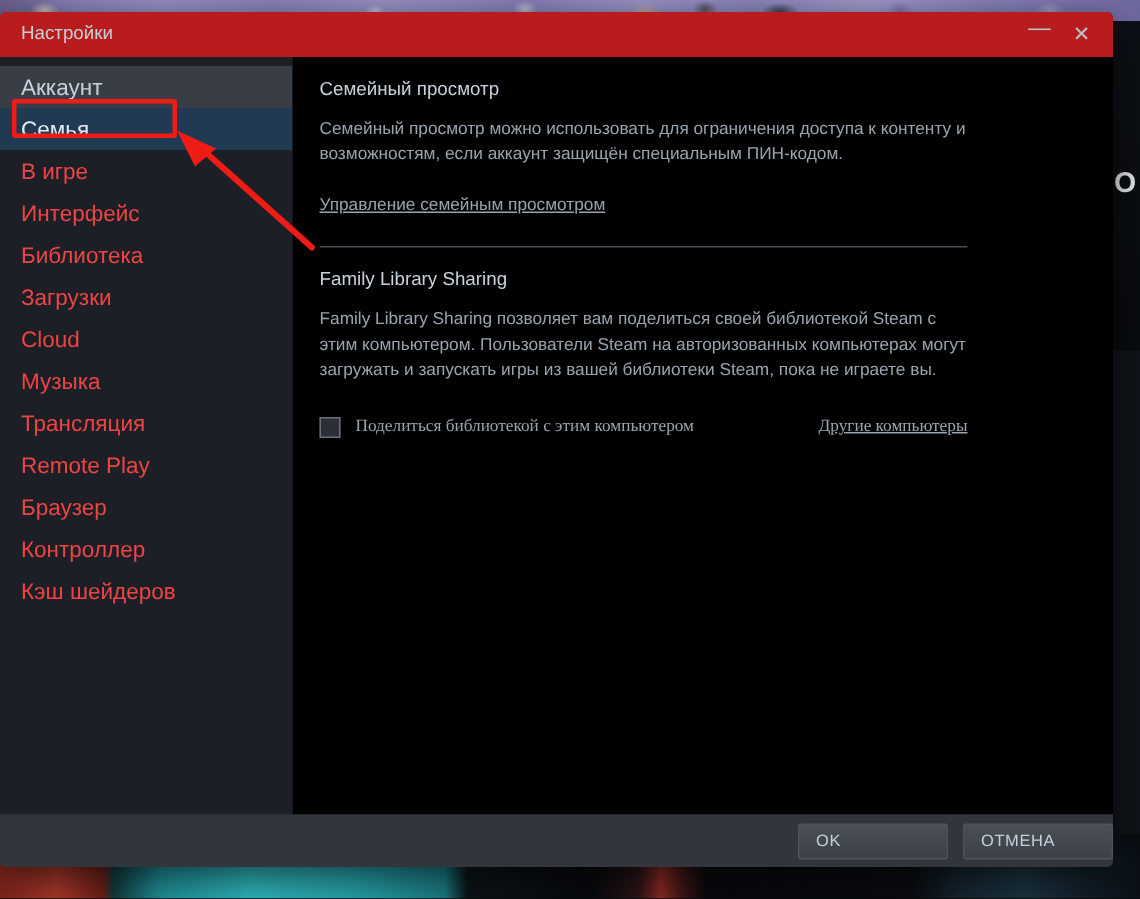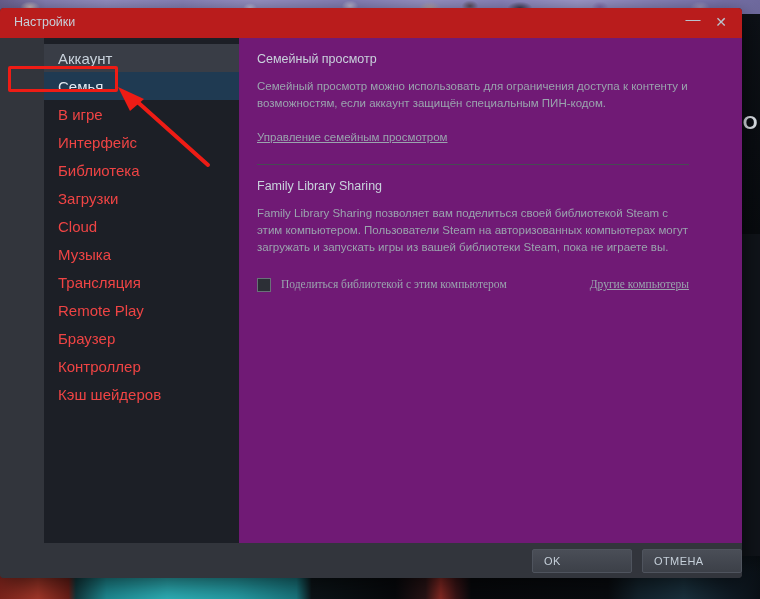--- a/index.html
+++ b/index.html
@@ -122,21 +122,20 @@
     cursor: pointer;
   }
   .win-btn.minimize { font-size: 15px; padding-bottom: 7px; }
 
   
   .dialog-body {
     position: absolute;
     left: 0; top: 30px; right: 0;
     height: 505px;
     display: flex;
-    padding-left: 44px;
   }
 
   .sidebar {
     width: 195px;
     background: #1c1f26;
     padding-top: 6px;
     flex: 0 0 195px;
   }
   .nav-item {
     height: 28px;
@@ -161,21 +160,21 @@
     content: "";
     position: absolute;
     left: 0; top: 0;
     width: 195px; height: 100%;
     background: #22405c;
     z-index: -1;
   }
 
   .content {
     flex: 1;
-    background: #701a75;
+    background: #000000;
     padding: 14px 22px 0 18px;
     position: relative;
   }
   .section-title {
     font-size: 12.5px;
     color: #c9d2dc;
     margin-bottom: 12px;
   }
   .section-body {
     font-size: 11.5px;

